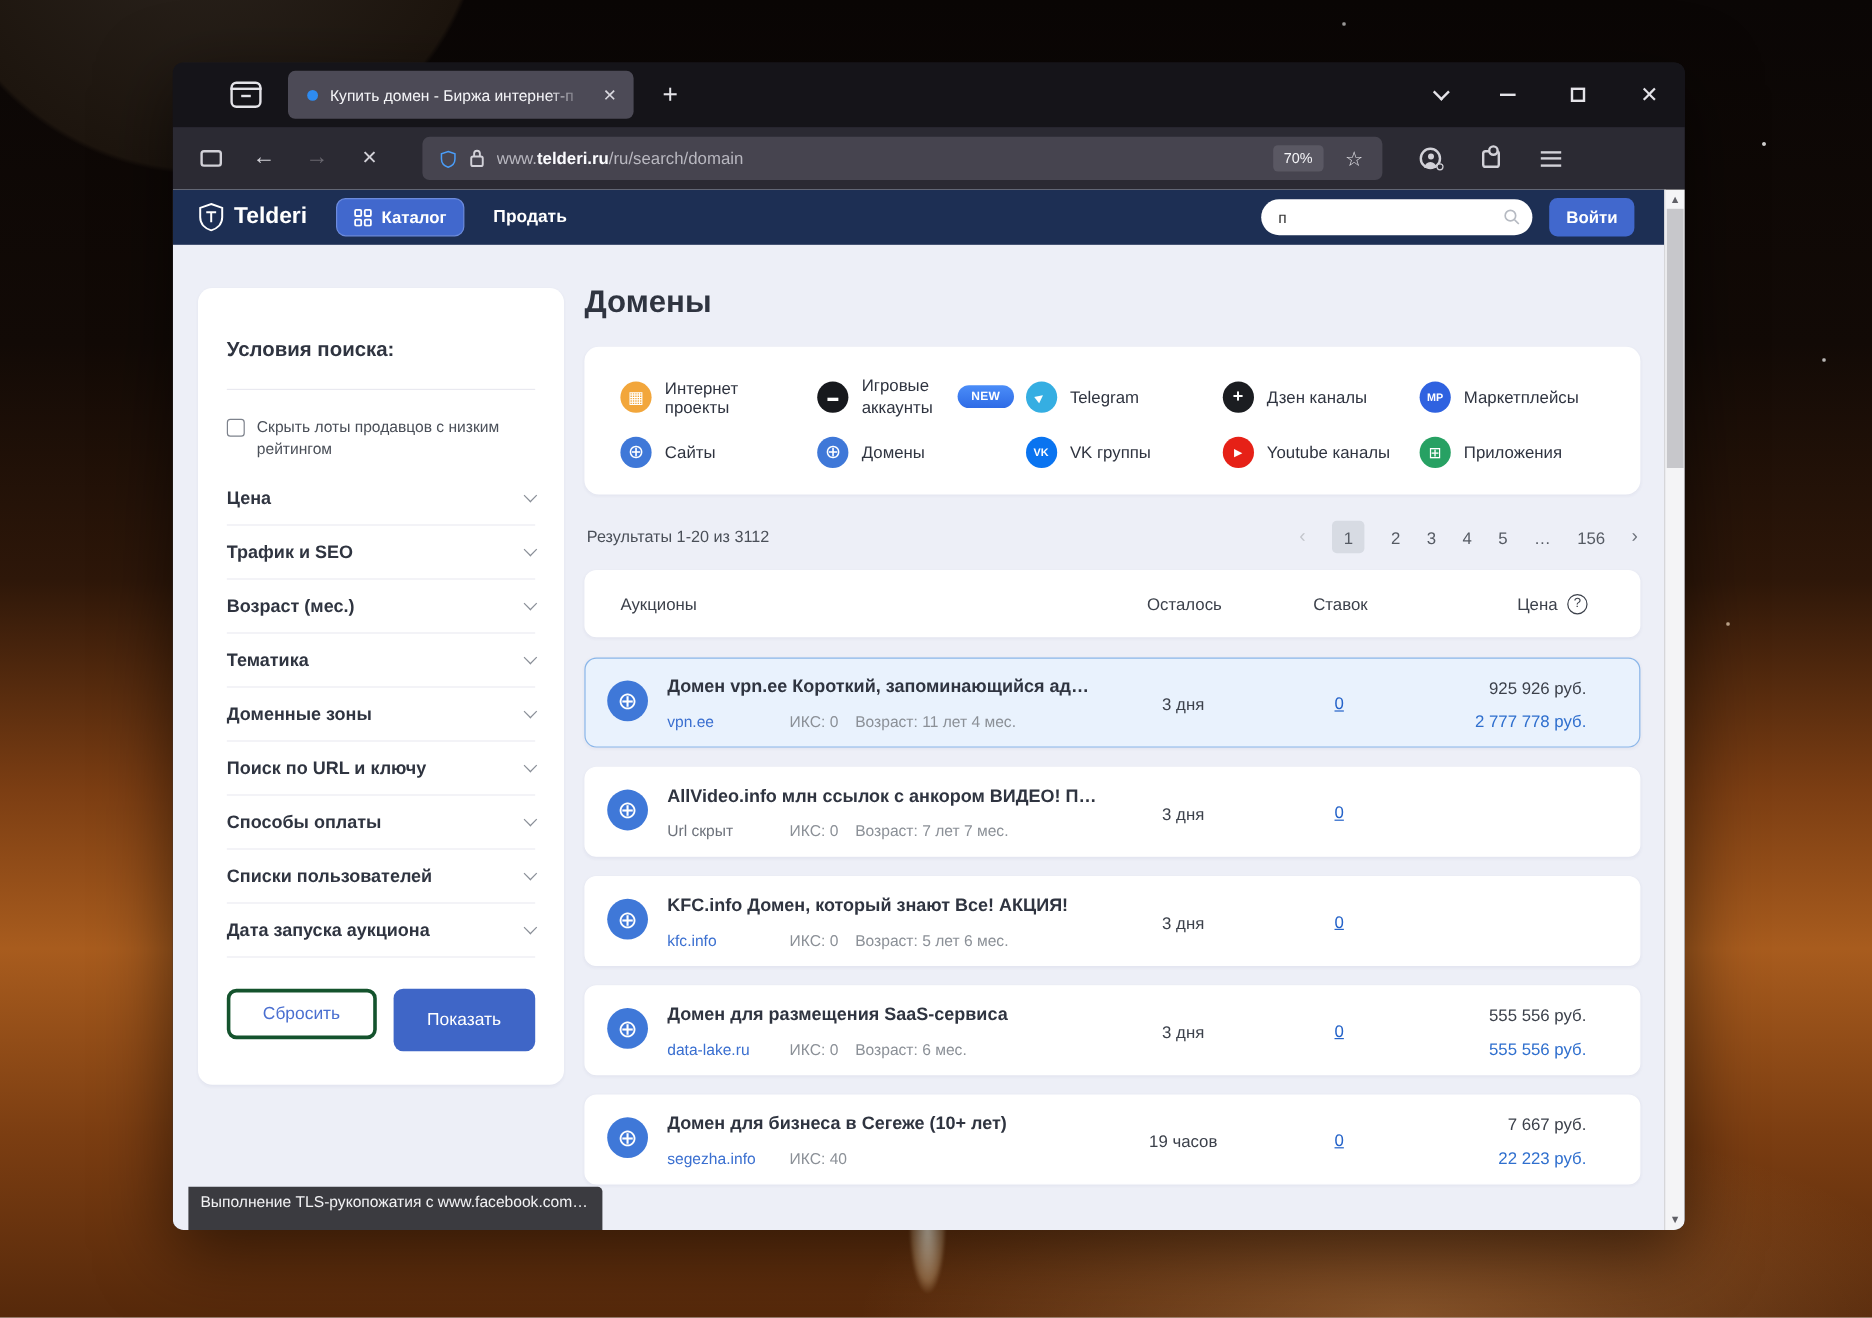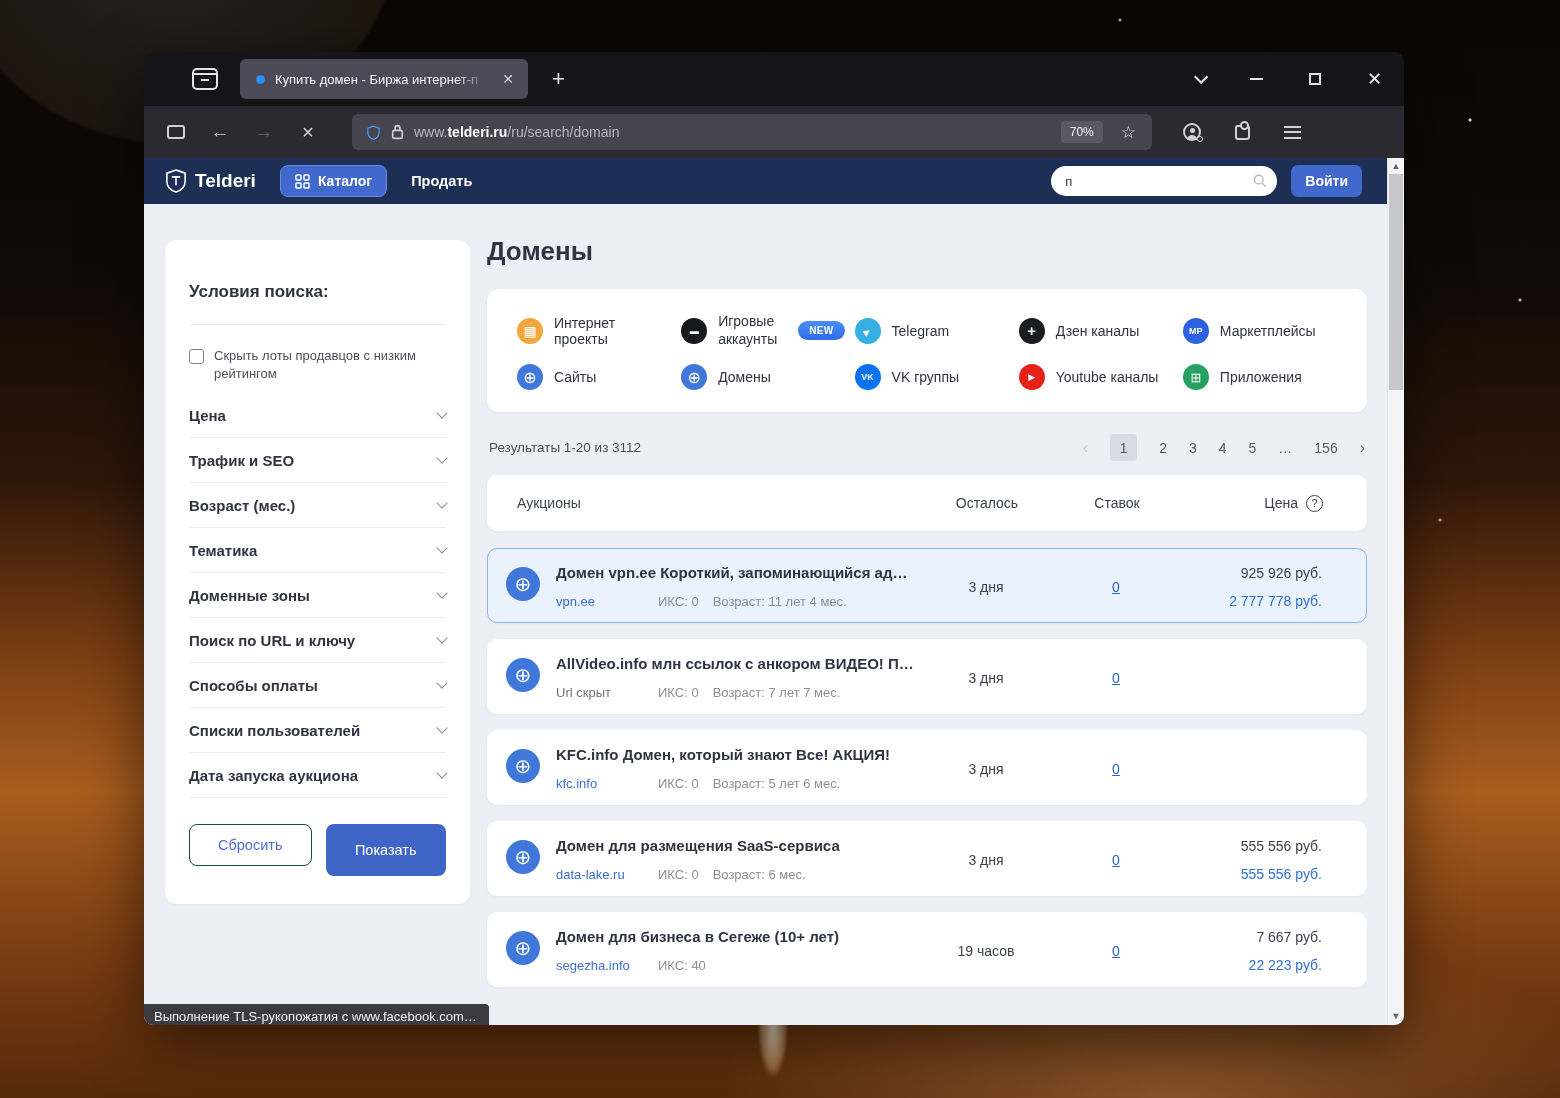--- a/index.html
+++ b/index.html
@@ -94,21 +94,21 @@
                   align-self:flex-start; box-shadow:0 1px 3px rgba(30,40,90,.05); }
   .filters-title { font-size:17px; font-weight:700; color:#2f3440; padding-bottom:22px; border-bottom:1px solid #e9e9f0; }
   .chk-row { display:flex; gap:10px; margin:22px 0 10px; }
   .chk-box { width:15px; height:15px; border:1.5px solid #7d828c; border-radius:3px; flex:0 0 auto; margin-top:2px; }
   .chk-label { font-size:13px; color:#4a4f58; line-height:1.4; max-width:215px; }
   .filter-row { display:flex; align-items:center; justify-content:space-between; height:45px; border-bottom:1px solid #ececf2; }
   .filter-row:last-of-type { border-bottom:none; }
   .filter-label { font-size:15px; font-weight:600; color:#2f3440; }
   .chev { width:8px; height:8px; border-right:1.6px solid #8a8f98; border-bottom:1.6px solid #8a8f98; transform:rotate(45deg); margin-top:-4px; }
   .filter-btns { display:flex; gap:14px; margin-top:26px; }
-  .btn-reset { flex:1; height:42px; border:1px solid #14532d; color:#4a6fd0; background:#fff; font-size:14.5px; border-radius:8px;
+  .btn-reset { flex:1; height:42px; border:3px solid #14532d; color:#4a6fd0; background:#fff; font-size:14.5px; border-radius:8px;
                display:flex; align-items:center; justify-content:center; }
   .btn-show  { flex:1; height:52px; background:#3f66c7; color:#fff; font-size:14.5px; border-radius:8px;
                display:flex; align-items:center; justify-content:center; }
 
   
   .main-col { flex:1; min-width:0; display:flex; flex-direction:column; }
   .page-title { font-size:26px; font-weight:700; color:#2f3440; margin:-4px 0 22px; }
 
   .cats-card { background:#fff; border-radius:12px; padding:24px 30px 22px; display:grid;
                grid-template-columns:repeat(5,1fr); row-gap:16px; column-gap:10px; box-shadow:0 1px 3px rgba(30,40,90,.05); }
@@ -163,22 +163,22 @@
   .price-cur { font-size:14px; color:#3c414b; }
   .price-buy { font-size:14px; color:#2f6fce; margin-top:12px; }
 
   
   .scrollbar { width:17px; background:#f4f4f6; flex:0 0 auto; position:relative; border-left:1px solid #e4e4e8; }
   .sb-arrow { position:absolute; left:0; width:100%; text-align:center; color:#606067; font-size:9px; }
   .sb-up { top:3px; } .sb-down { bottom:4px; }
   .sb-thumb { position:absolute; left:1px; right:1px; top:16px; height:216px; background:#c7c7cb; }
 
   
-  .statusbar { position:absolute; left:0; bottom:0; background:#3b3b40; color:#f2f2f4; font-size:13px;
-               padding:5px 12px 1px 10px; border-radius:0 4px 0 0; z-index:9; white-space:nowrap;text-align:right; }
+  .statusbar { position:absolute; left:13px; bottom:0; background:#3b3b40; color:#f2f2f4; font-size:13px;
+               padding:5px 12px 16px 10px; border-radius:0 4px 0 0; z-index:9; white-space:nowrap;text-align:right; }
 </style>
 </head>
 <body>
 
 <div class="light-beam"></div>
 
 <div class="window">
 
   <div class="tabbar">
     <div class="fxview"></div>

